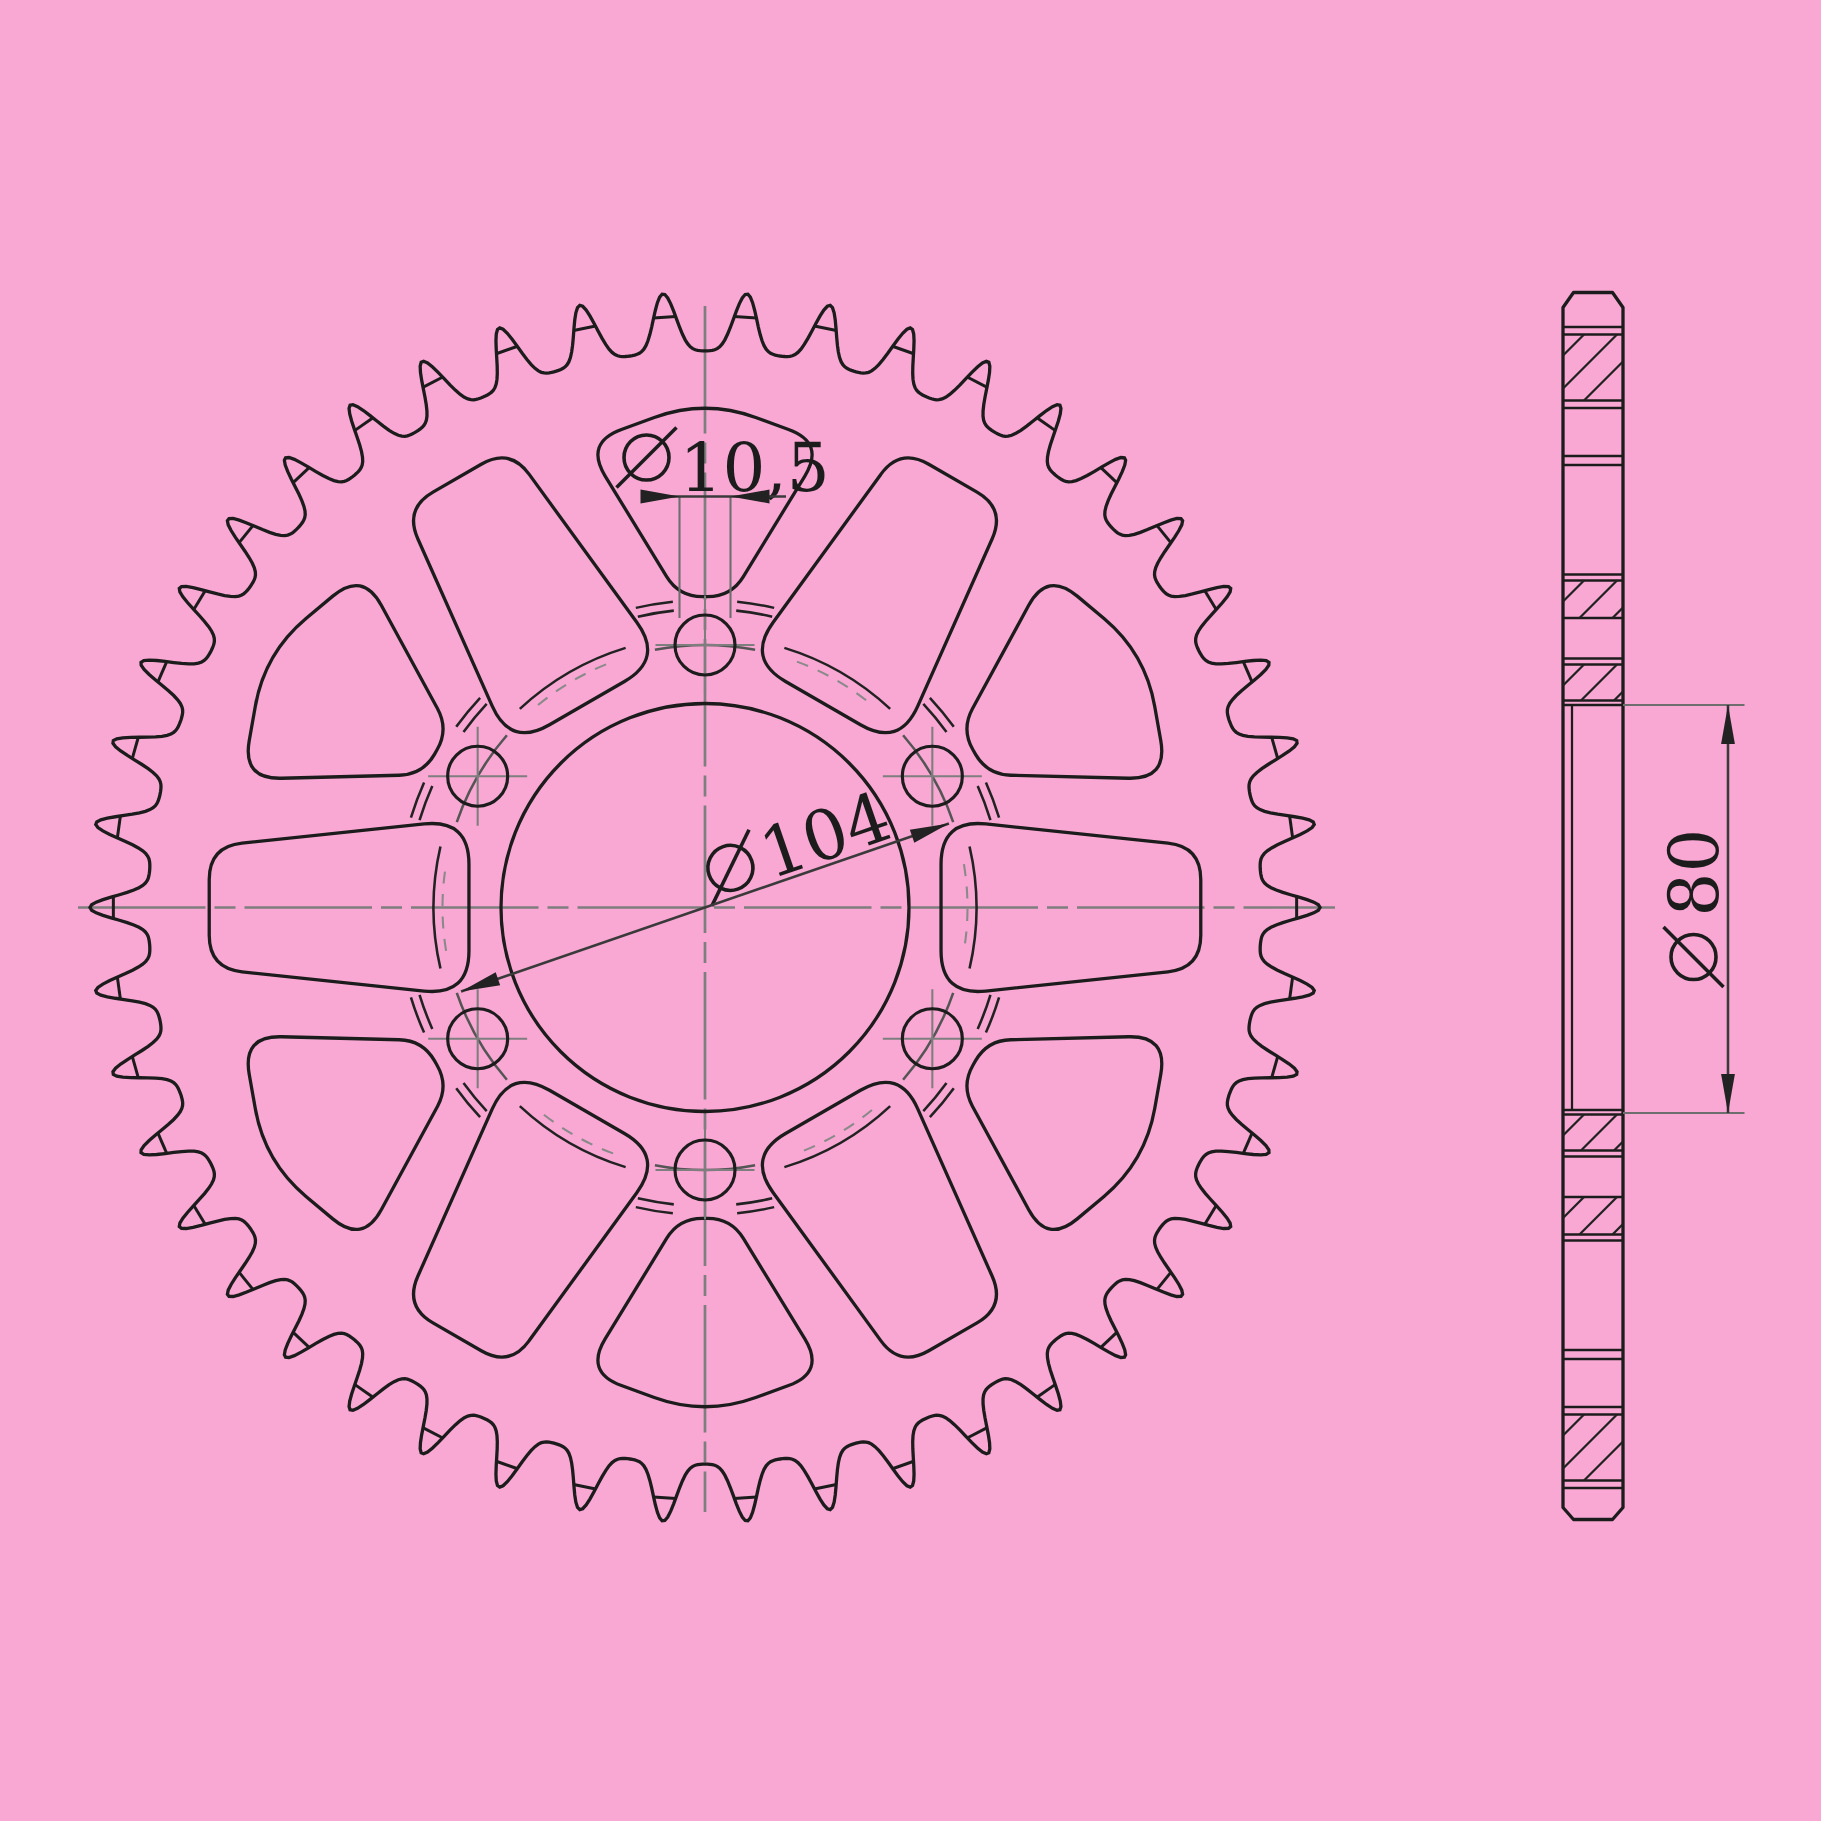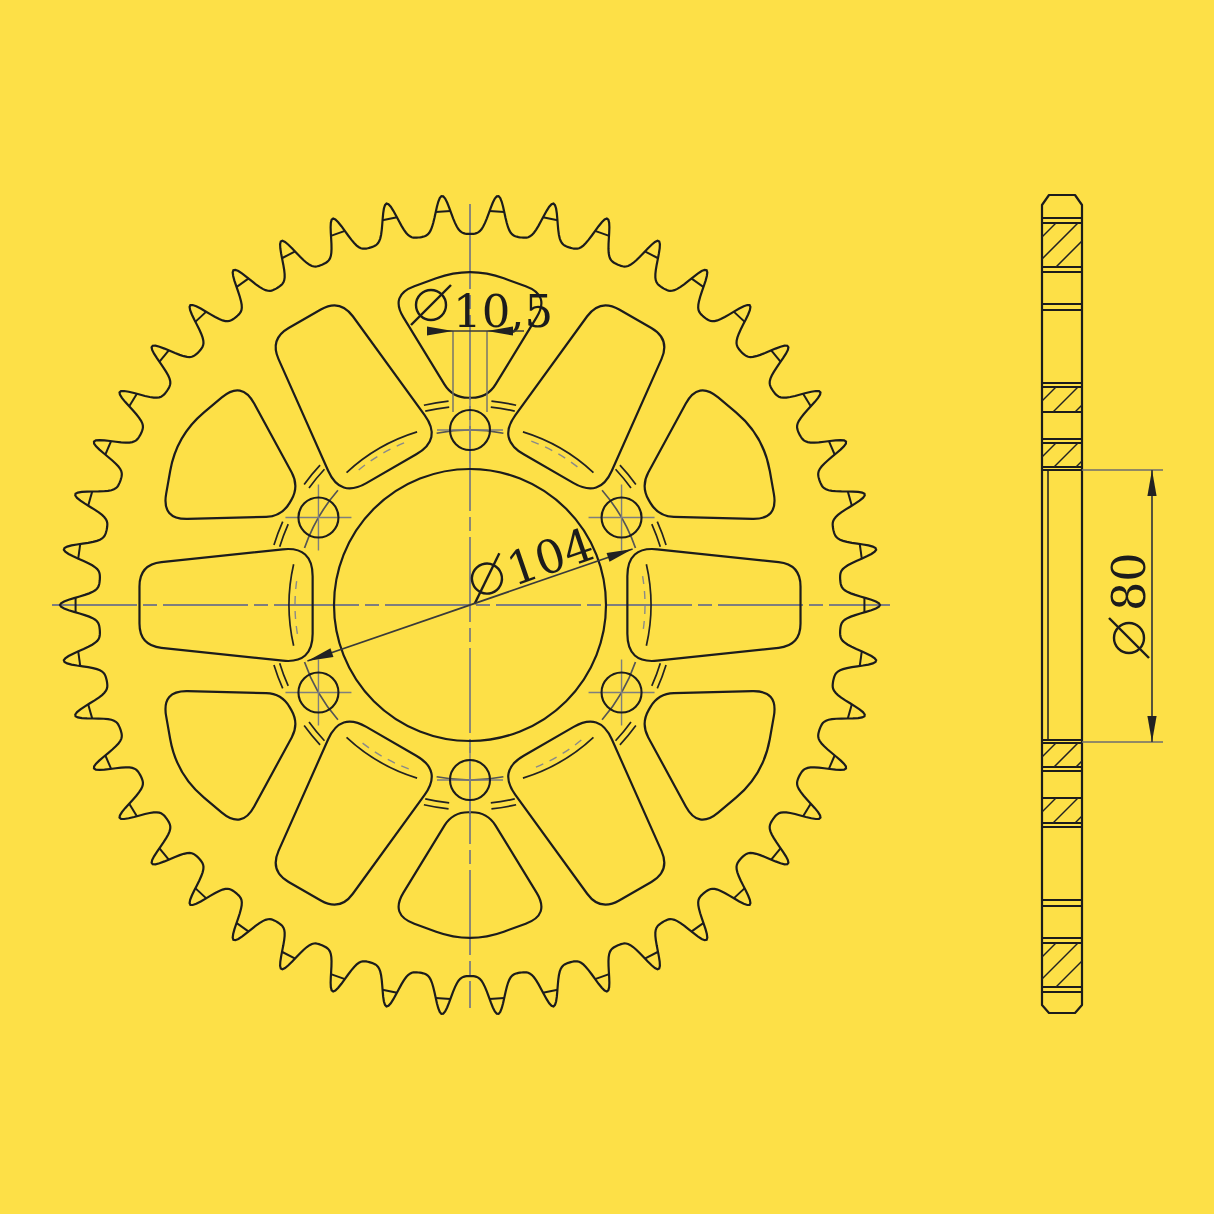--- a/index.html
+++ b/index.html
@@ -1,19 +1,19 @@
 <!DOCTYPE html>
 <html><head>
 <meta charset="utf-8">
 <style>
   html, body { margin: 0; padding: 0; background: #ffffff; }
   .canvas {
     position: relative;
     width: 1214px; height: 1214px;
-    background: #fde047;
+    background: #f9a8d4;
     font-family: "DejaVu Serif", "Liberation Serif", serif;
     overflow: hidden;
   }
   svg { display: block; }
   text.dim {
     font-family: "DejaVu Serif", "Liberation Serif", serif;
     fill: #1c1c1c;
   }
 </style>
 </head>

